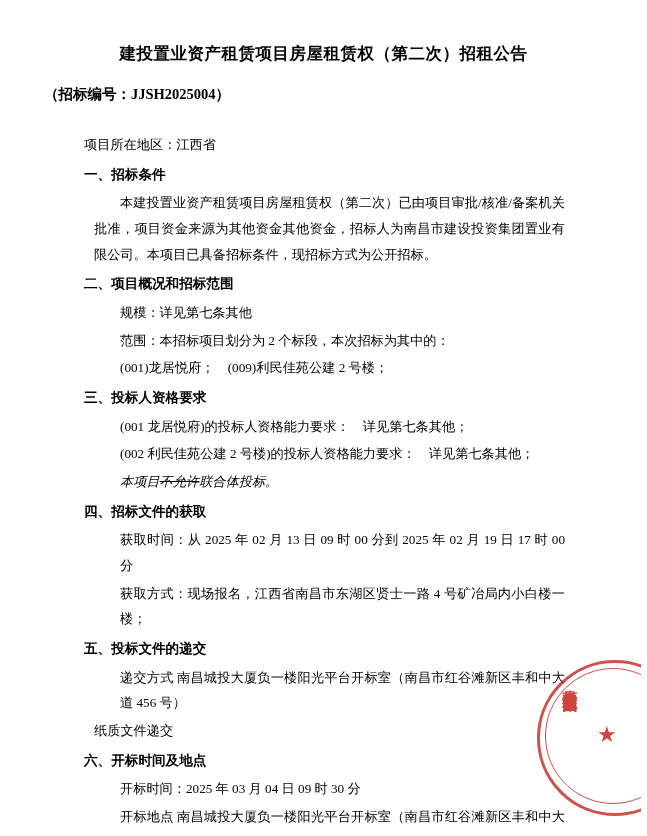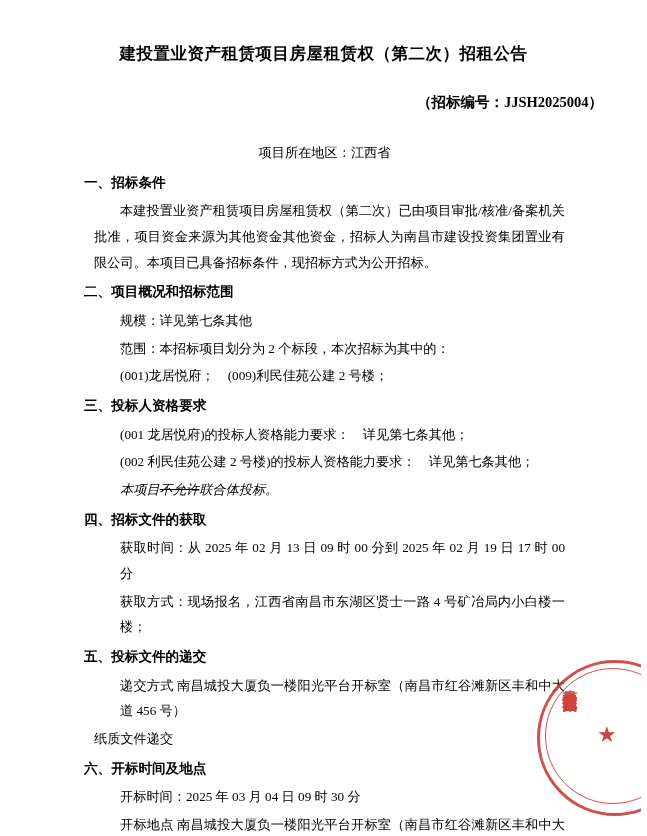--- a/index.html
+++ b/index.html
@@ -24,35 +24,34 @@
   }
   .doc-title {
     text-align: center;
     font-size: 16.5px;
     font-weight: bold;
     letter-spacing: 0.5px;
     line-height: 1.5;
     margin: 8px 0 0 0;
   }
   .doc-subtitle {
-    text-align: right;
+    text-align: left;
     font-size: 14.5px;
     font-weight: bold;
     line-height: 1.6;
-    margin: 24px 0 0 0;
+    margin: 16px 0 0 0;
   }
   .body-area {
     margin-top: 26px;
     padding: 0 38px 0 40px;
     font-size: 13.2px;
     line-height: 1.95;
   }
   .plain-line {
     margin: 4px 0 4px 0;
-    text-align: center;
   }
   .section-head {
     font-weight: bold;
     font-size: 13.6px;
     margin: 4px 0 2px 0;
   }
   .para {
     margin: 0 0 2px 10px;
     text-align: justify;
     text-justify: inter-ideograph;

